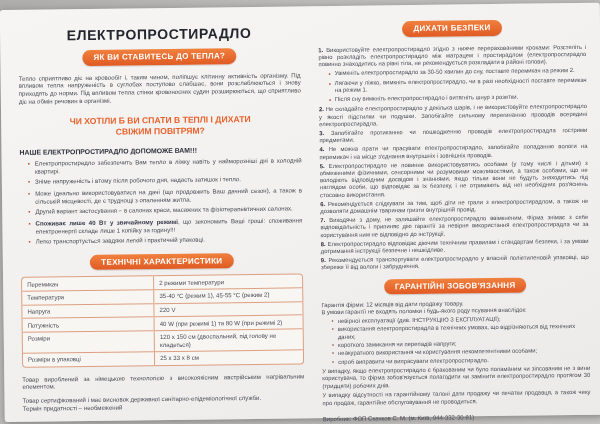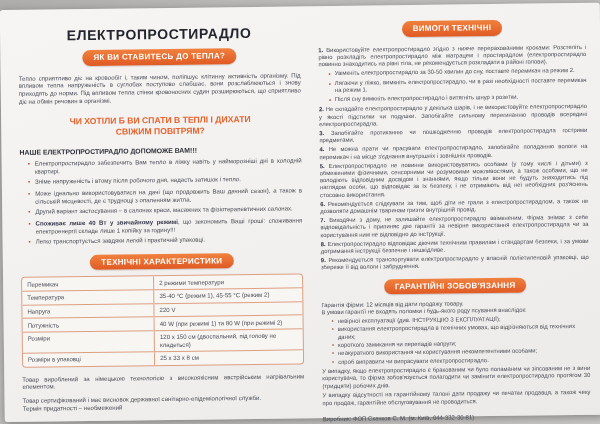--- a/index.html
+++ b/index.html
@@ -147,21 +147,21 @@
 
       <div class="after-tbl">
         <div class="body-text p">Товар вироблений за німецькою технологією з високоякісним австрійським нагрівальним елементом.</div>
         <div class="body-text tight">Товар сертифікований і має висновок державної санітарно-епідеміологічної служби.</div>
         <div class="body-text">Термін придатності – необмежений</div>
       </div>
 
     </div>
 
     <div class="col-right">
-      <div class="badge safety-badge">ВИМОГИ ТЕХНІЧНІ</div>
+      <div class="badge safety-badge">ДИХАТИ БЕЗПЕКИ</div>
 
       <div class="sitem">
         <span class="num">1.</span>
         <span>Використовуйте електропростирадло згідно з нижче перерахованими кроками: Розстеліть і рівно розкладіть електропростирадло між матрацем і простирадлом (електропростирадло повинно знаходитись на рівні тіла, не рекомендується розкладати в районі голови).</span>
       </div>
       <ul class="subs">
         <li>
           <span class="bmark">▪</span>
           <span class="sitem" style="margin:0">Увімкніть електропростирадло за 30-50 хвилин до сну, поставте перемикач на режим 2.</span>
         </li>

